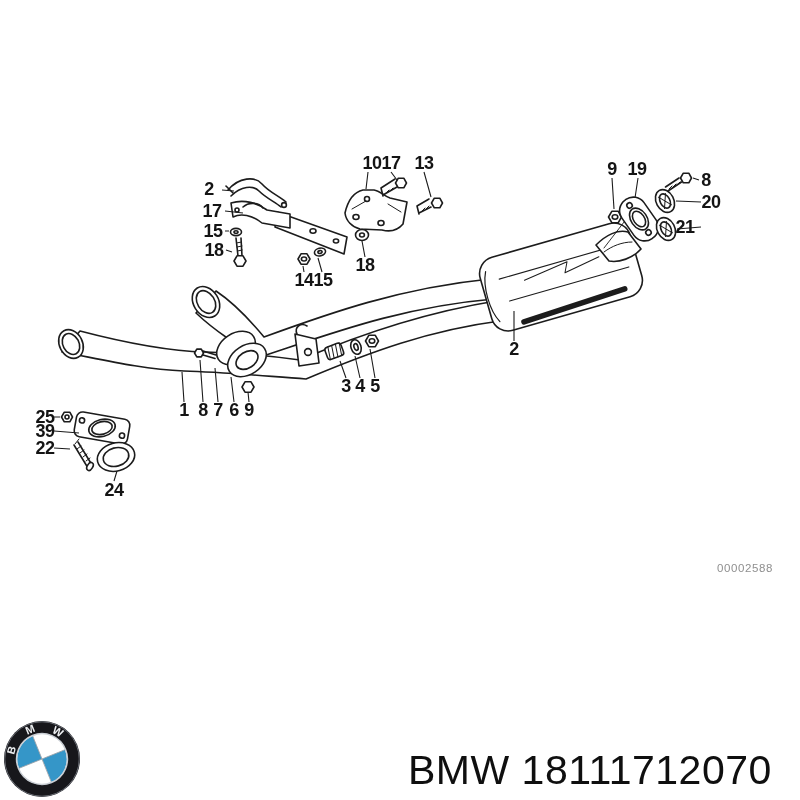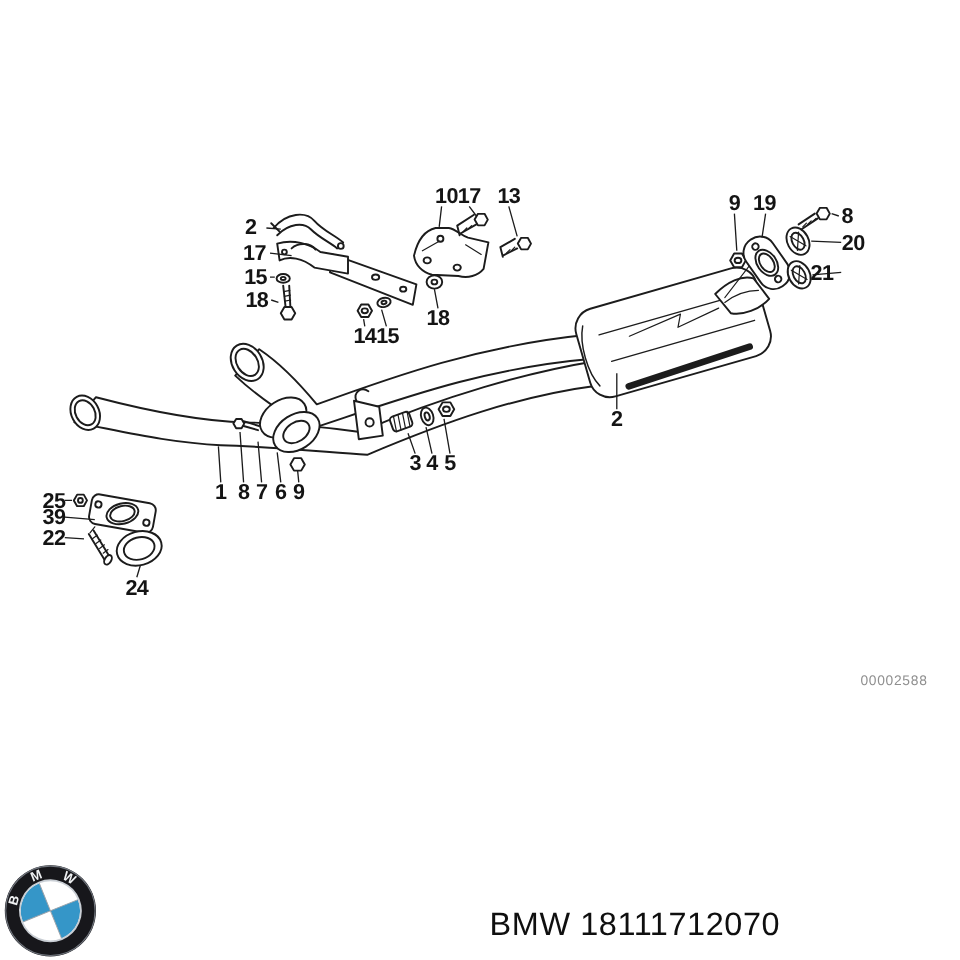--- a/index.html
+++ b/index.html
@@ -12,21 +12,21 @@
     position:absolute; transform:translate(-50%,-50%);
     font-weight:700; font-size:18px; color:#141414; letter-spacing:-0.5px;
     white-space:nowrap; line-height:1;
   }
   .watermark {
     position:absolute; left:717px; top:563px;
     font-size:11.5px; color:#8f8f8f; letter-spacing:0.6px; line-height:1;
   }
   .part-number {
     position:absolute; left:408px; top:747px;
-    font-size:27px; font-weight:400; color:#0f0f0f;
+    font-size:41px; font-weight:400; color:#0f0f0f;
     letter-spacing:0.5px; white-space:nowrap; line-height:47px;
   }
   .roundel { position:absolute; left:3px; top:720px; }
 </style>
 </head>
 <body>
 
 <div class="page">
 
   <svg class="art" width="800" height="800" viewBox="0 0 800 800">

